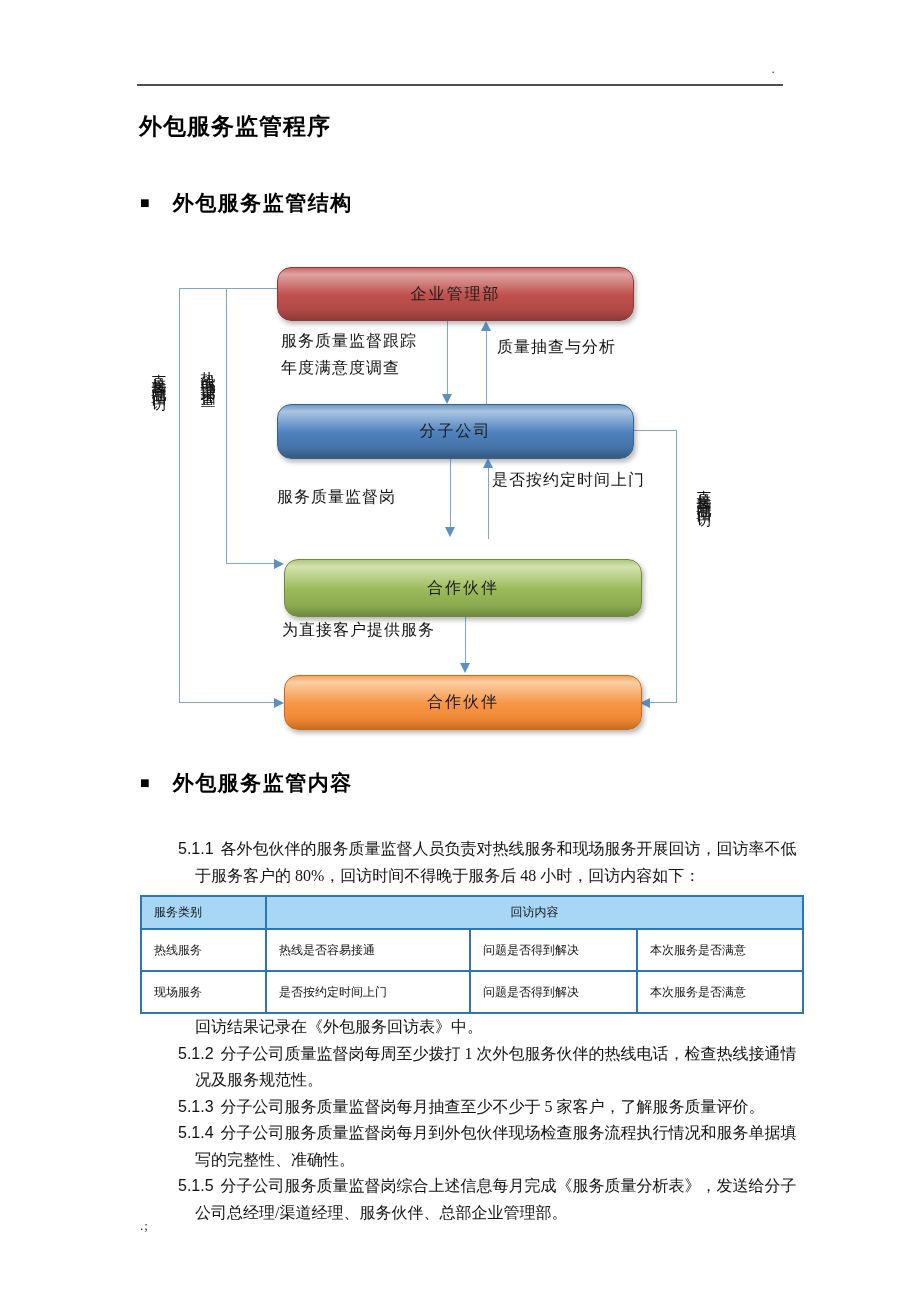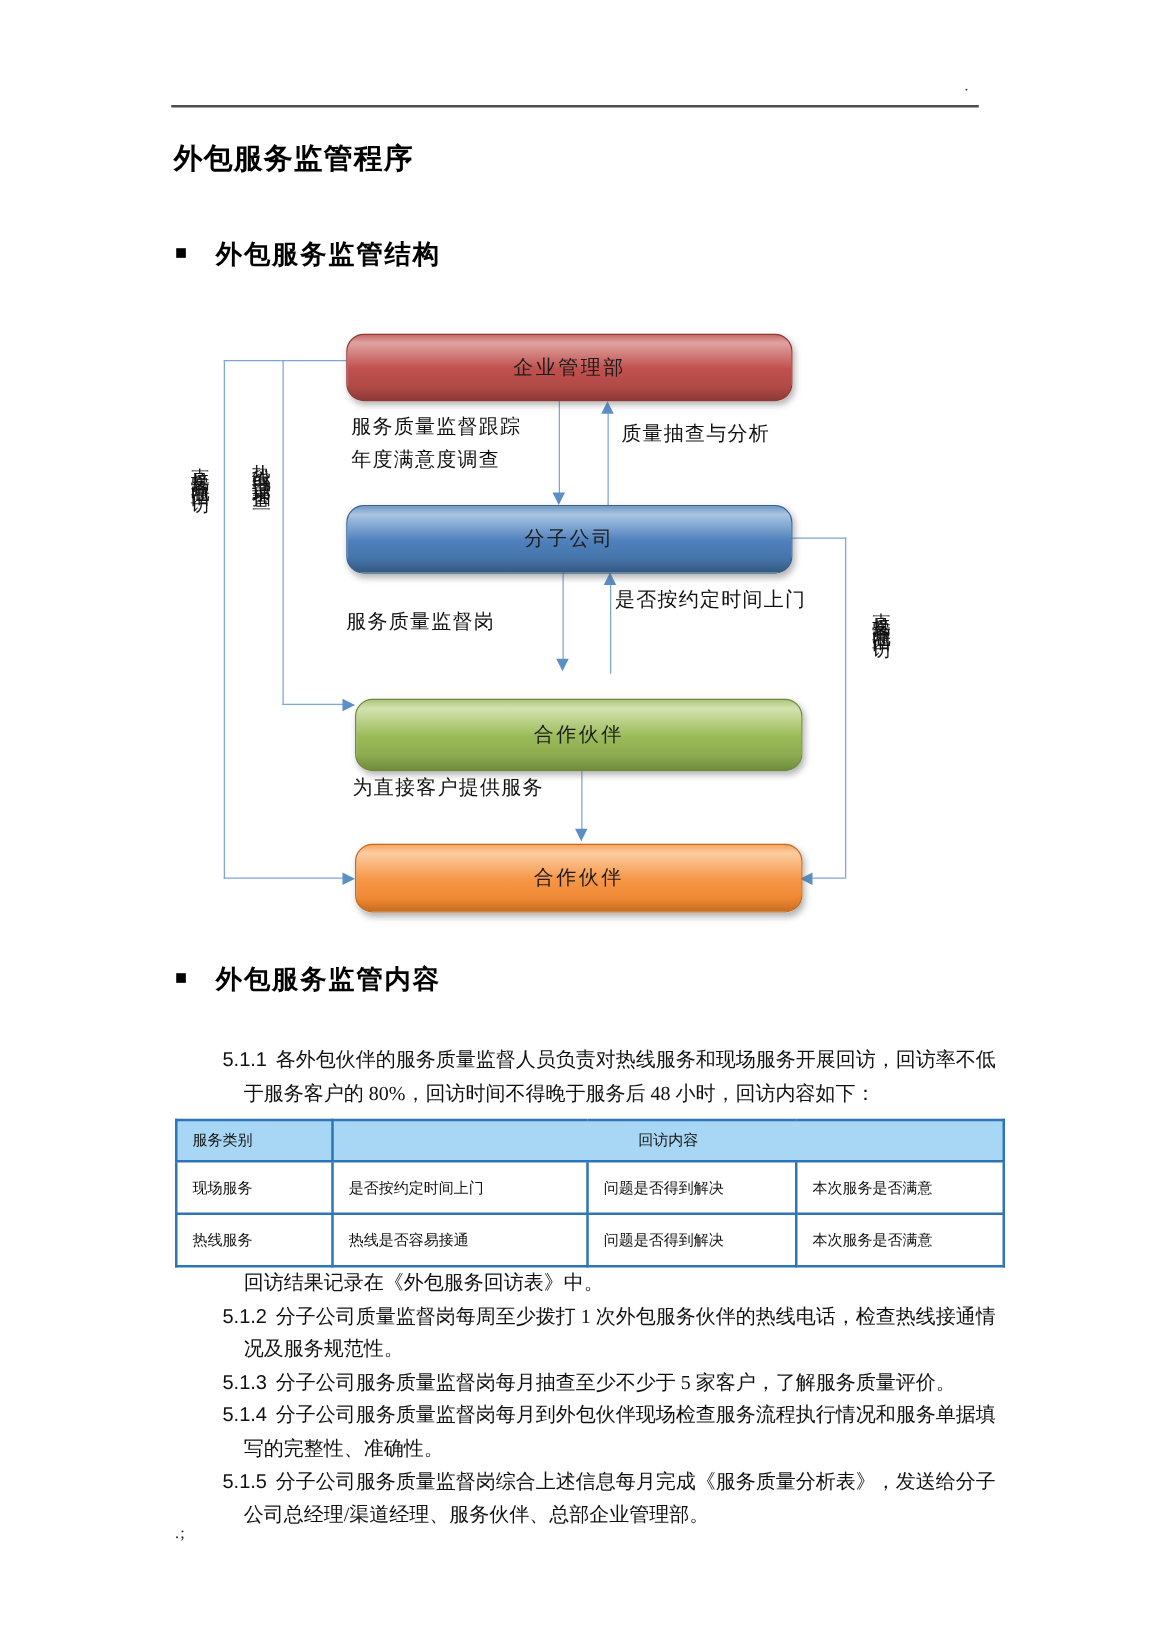--- a/index.html
+++ b/index.html
@@ -134,28 +134,28 @@
           <col style="width:166px;">
         </colgroup>
       <thead>
         <tr>
           <th>服务类别</th>
           <th class="center" colspan="3">回访内容</th>
         </tr>
       </thead>
       <tbody>
         <tr>
-          <td>现场服务</td>
-          <td>是否按约定时间上门</td>
+          <td>热线服务</td>
+          <td>热线是否容易接通</td>
           <td>问题是否得到解决</td>
           <td>本次服务是否满意</td>
         </tr>
         <tr>
-          <td>热线服务</td>
-          <td>热线是否容易接通</td>
+          <td>现场服务</td>
+          <td>是否按约定时间上门</td>
           <td>问题是否得到解决</td>
           <td>本次服务是否满意</td>
         </tr>
       </tbody>
     </table>
 
     <p class="para plain"><span>回访结果记录在《外包服务回访表》中。</span></p>
 
     <p class="para"><span class="num">5.1.2</span><span>分子公司质量监督岗每周至少拨打 1 次外包服务伙伴的热线电话，检查热线接通情况及服务规范性。</span></p>
 

